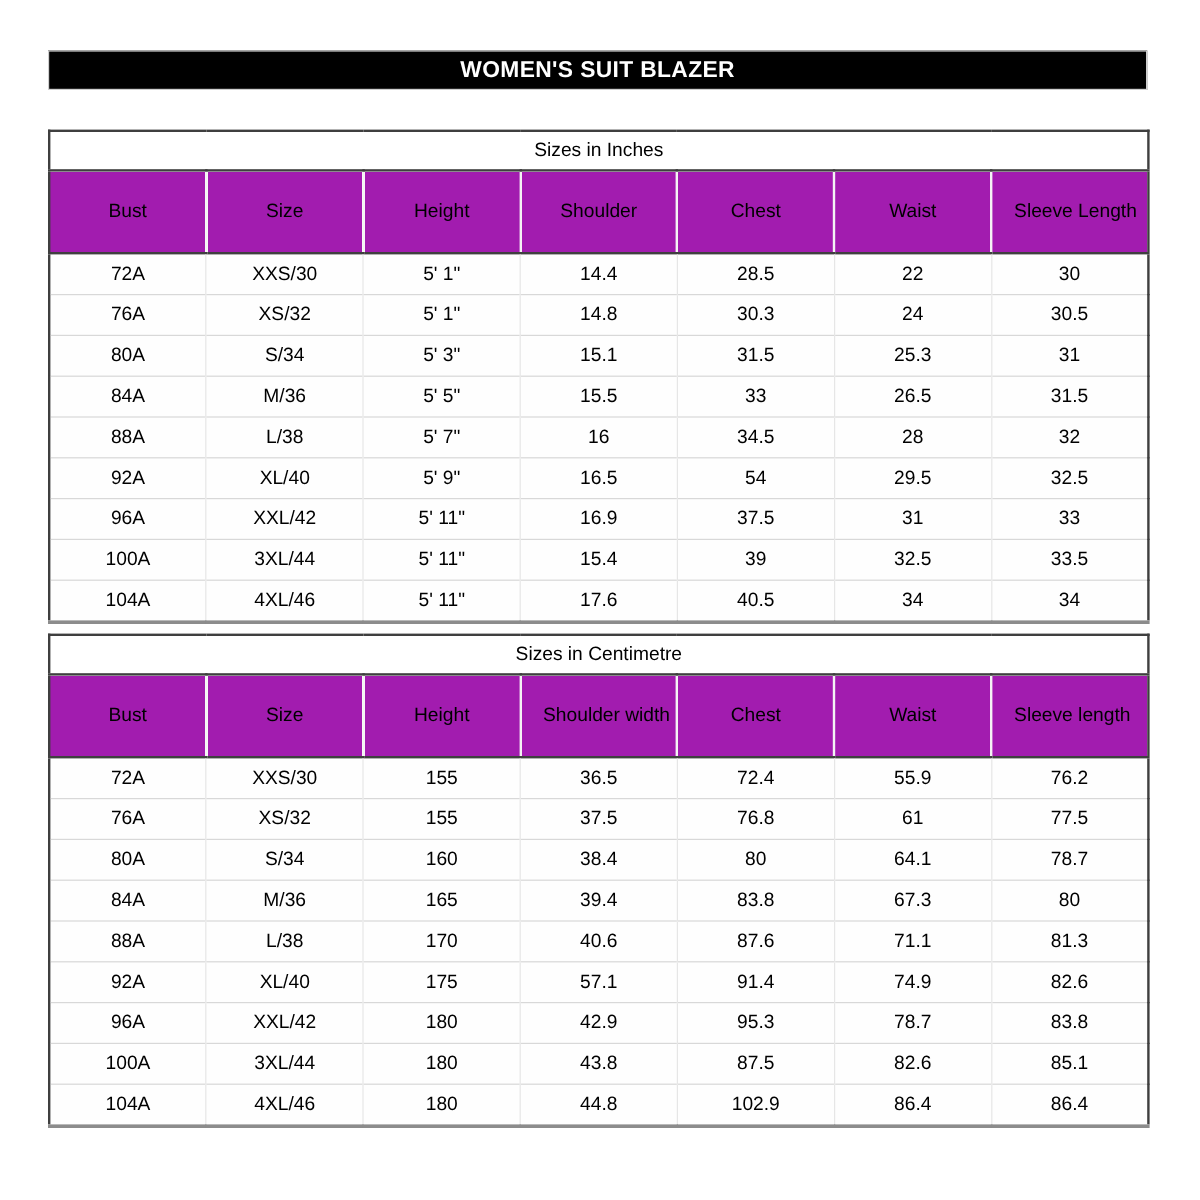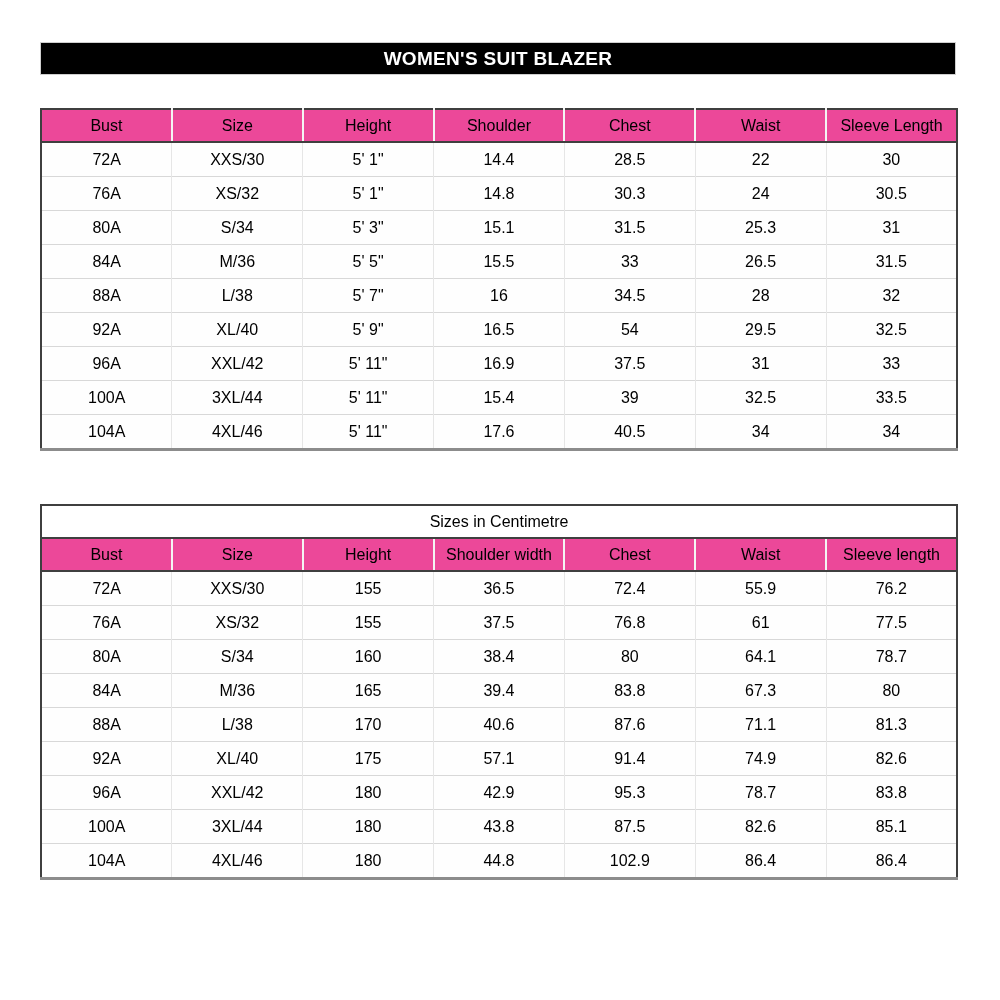--- a/index.html
+++ b/index.html
@@ -31,36 +31,36 @@
     position: absolute;
     left: 40px;
     width: 918px;
     border-collapse: collapse;
     table-layout: fixed;
     font-size: 16px;
     border: 2px solid #3f3f3f;
     border-bottom: 3px solid #8c8c8c;
   }
   #table-inches { top: 108px; }
-  #table-cm     { top: 504px; }
+  #table-cm     { top: 528px; }
   tr.title-row td {
     height: 31px;
     background: #ffffff;
     border-bottom: 2px solid #3f3f3f;
     text-align: center;
     padding: 0;
   }
   tr.header-row th {
     height: 31px;
-    background: #ec4899;
+    background: #a21caf;
     border-bottom: 2px solid #3f3f3f;
     border-left: 2px solid #f4f4f4;
     text-align: center;
     font-weight: normal;
-    padding: 0;
+    padding: 18px;
     overflow: hidden;
     white-space: nowrap;
   }
   tr.header-row th:first-child { border-left: none; }
   tbody td {
     height: 33px;
     text-align: center;
     background: #fefefe;
     border-left: 1px solid #e6e6e6;
     border-top: 1px solid #d8d8d8;
@@ -70,20 +70,23 @@
   tbody td:first-child { border-left: none; }
   tbody tr:first-child td { border-top: none; }
 </style>
 </head>
 <body>
 
 <div class="banner">WOMEN'S SUIT BLAZER</div>
 
 <table id="table-inches" class="size-table">
   <thead>
+    <tr class="title-row">
+      <td colspan="7">Sizes in Inches</td>
+    </tr>
     <tr class="header-row">
         <th>Bust</th>
         <th>Size</th>
         <th>Height</th>
         <th>Shoulder</th>
         <th>Chest</th>
         <th>Waist</th>
         <th>Sleeve Length</th>
       </tr>
   </thead>

